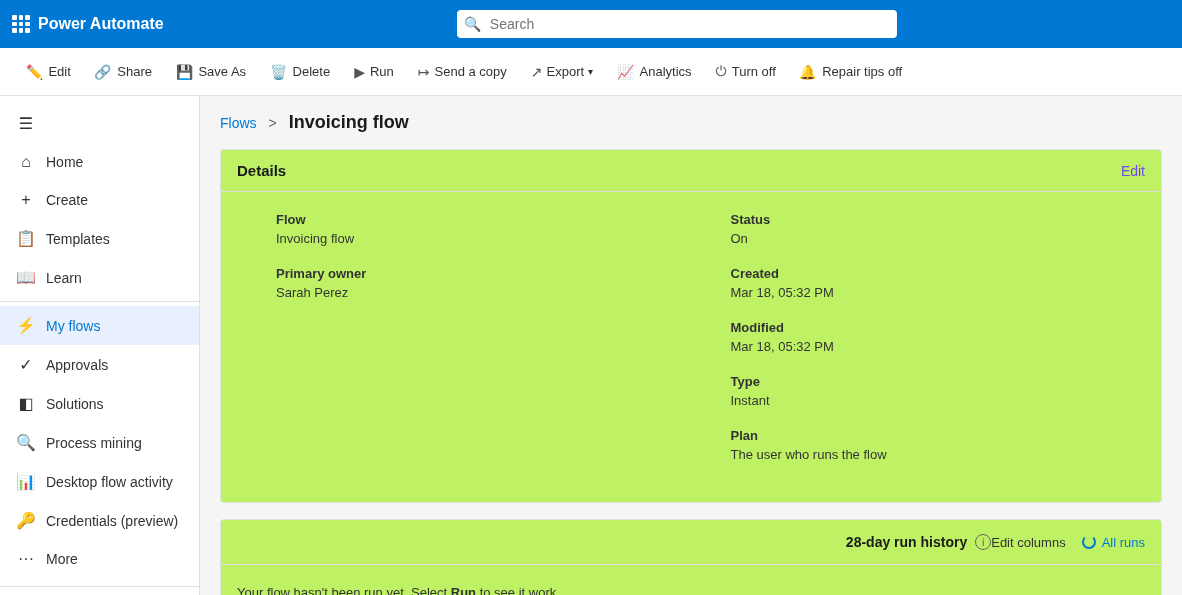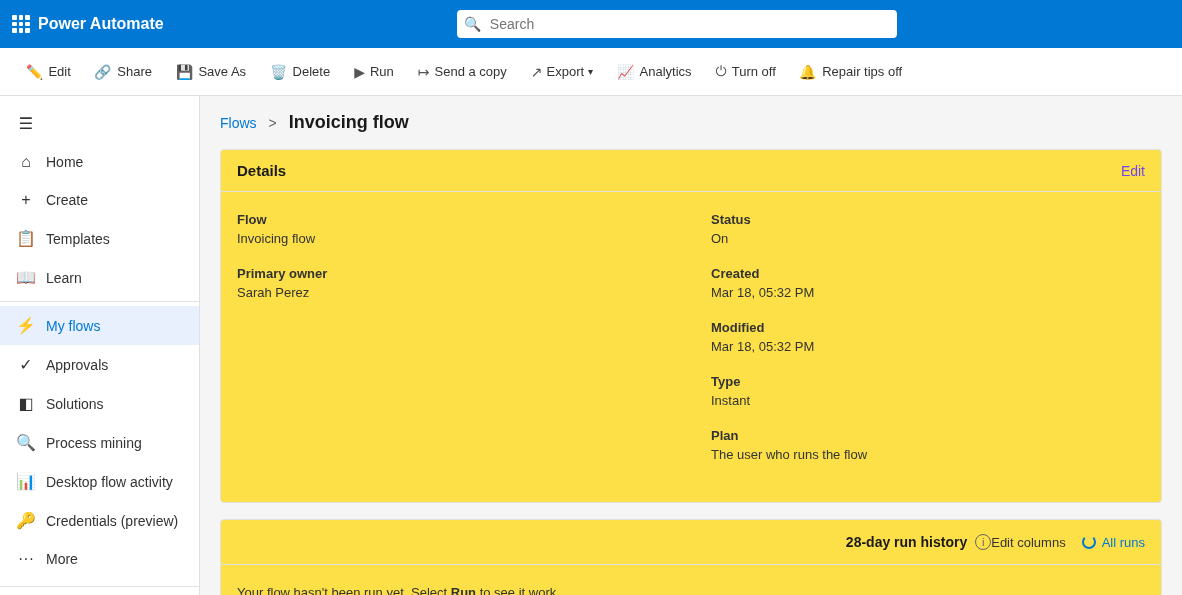--- a/index.html
+++ b/index.html
@@ -168,21 +168,21 @@
     }
     .breadcrumb-sep { color: #666; }
     .breadcrumb-current {
       font-weight: 600;
       font-size: 18px;
       color: #1a1a1a;
     }
 
     
     .card {
-      background: #fde047;
+      background: #bef264;
       border: 1px solid #e0e0e0;
       border-radius: 4px;
       margin-bottom: 16px;
     }
     .card-header {
       display: flex;
       align-items: center;
       justify-content: space-between;
       padding: 12px 16px;
       border-bottom: 1px solid #e0e0e0;
@@ -195,21 +195,21 @@
     .card-edit-link {
       color: #7047eb;
       cursor: pointer;
       font-size: 14px;
     }
     .card-body {
       padding: 20px 16px;
       display: flex;
       gap: 40px;
     }
-    .card-left { flex: 1; }
+    .card-left { flex: 1; margin-left: 39px; }
     .card-right { flex: 1; }
     .detail-group {
       margin-bottom: 20px;
     }
     .detail-label {
       font-size: 13px;
       font-weight: 600;
       color: #333;
       margin-bottom: 4px;
     }

